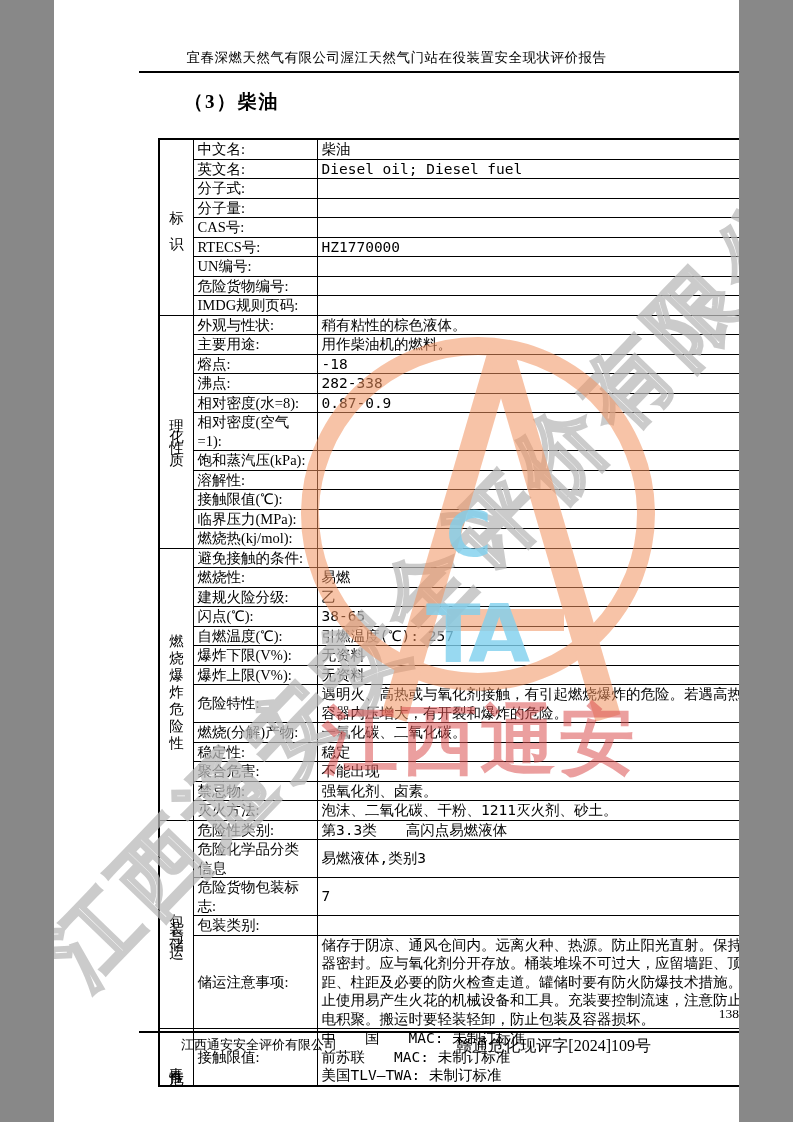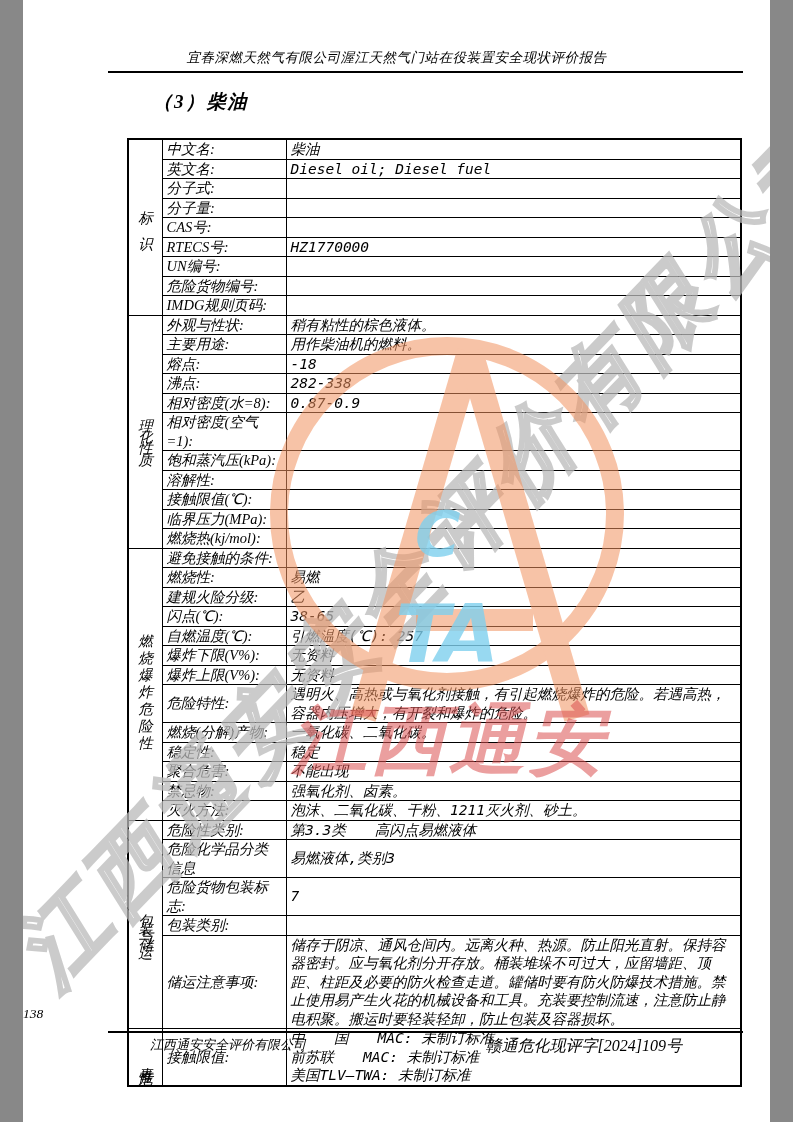--- a/index.html
+++ b/index.html
@@ -1,24 +1,23 @@
 <!DOCTYPE html>
 <html><head>
 <meta charset="utf-8">
 <style>
   html,body{margin:0;padding:0;background:#888;}
   .page{
     position:relative;
-    width:747px;height:1122px;
+    width:685px;height:1122px;
     margin:0 auto;
     background:#ffffff;
     overflow:hidden;
     font-family:"Liberation Serif", serif;
     color:#000;
-    font-style:italic;
   }
   
   .report-header{
     position:absolute;left:0;right:0;top:49px;
     text-align:center;font-size:13.5px;letter-spacing:.5px;
   }
   .header-rule{
     position:absolute;left:85px;width:635px;top:71px;height:2px;background:#000;
   }
   .section-title{
@@ -50,21 +49,21 @@
   td.vlabel.s0 span{letter-spacing:26px;}
   td.vlabel.s1 span{letter-spacing:11px;}
   td.vlabel.s2 span{letter-spacing:17px;}
   td.vlabel.s3 span{letter-spacing:8px;}
   td.vlabel.s4 span{letter-spacing:2px;}
   td.lbl{font-family:"Liberation Serif", serif;}
   td.val{font-family:"DejaVu Sans Mono","Liberation Mono", monospace;font-size:14px;padding-right:8px;}
   
   .page-number{
     position:absolute;left:0;right:0;top:1006px;
-    text-align:left;font-size:13.5px;
+    text-align:right;font-size:13.5px;
   }
   .footer-rule{
     position:absolute;left:85px;width:635px;top:1031px;height:2px;background:#000;
   }
   .footer-left{
     position:absolute;left:127px;top:1036px;font-size:13px;
   }
   .footer-right{
     position:absolute;right:88px;top:1036px;font-size:16px;
   }

